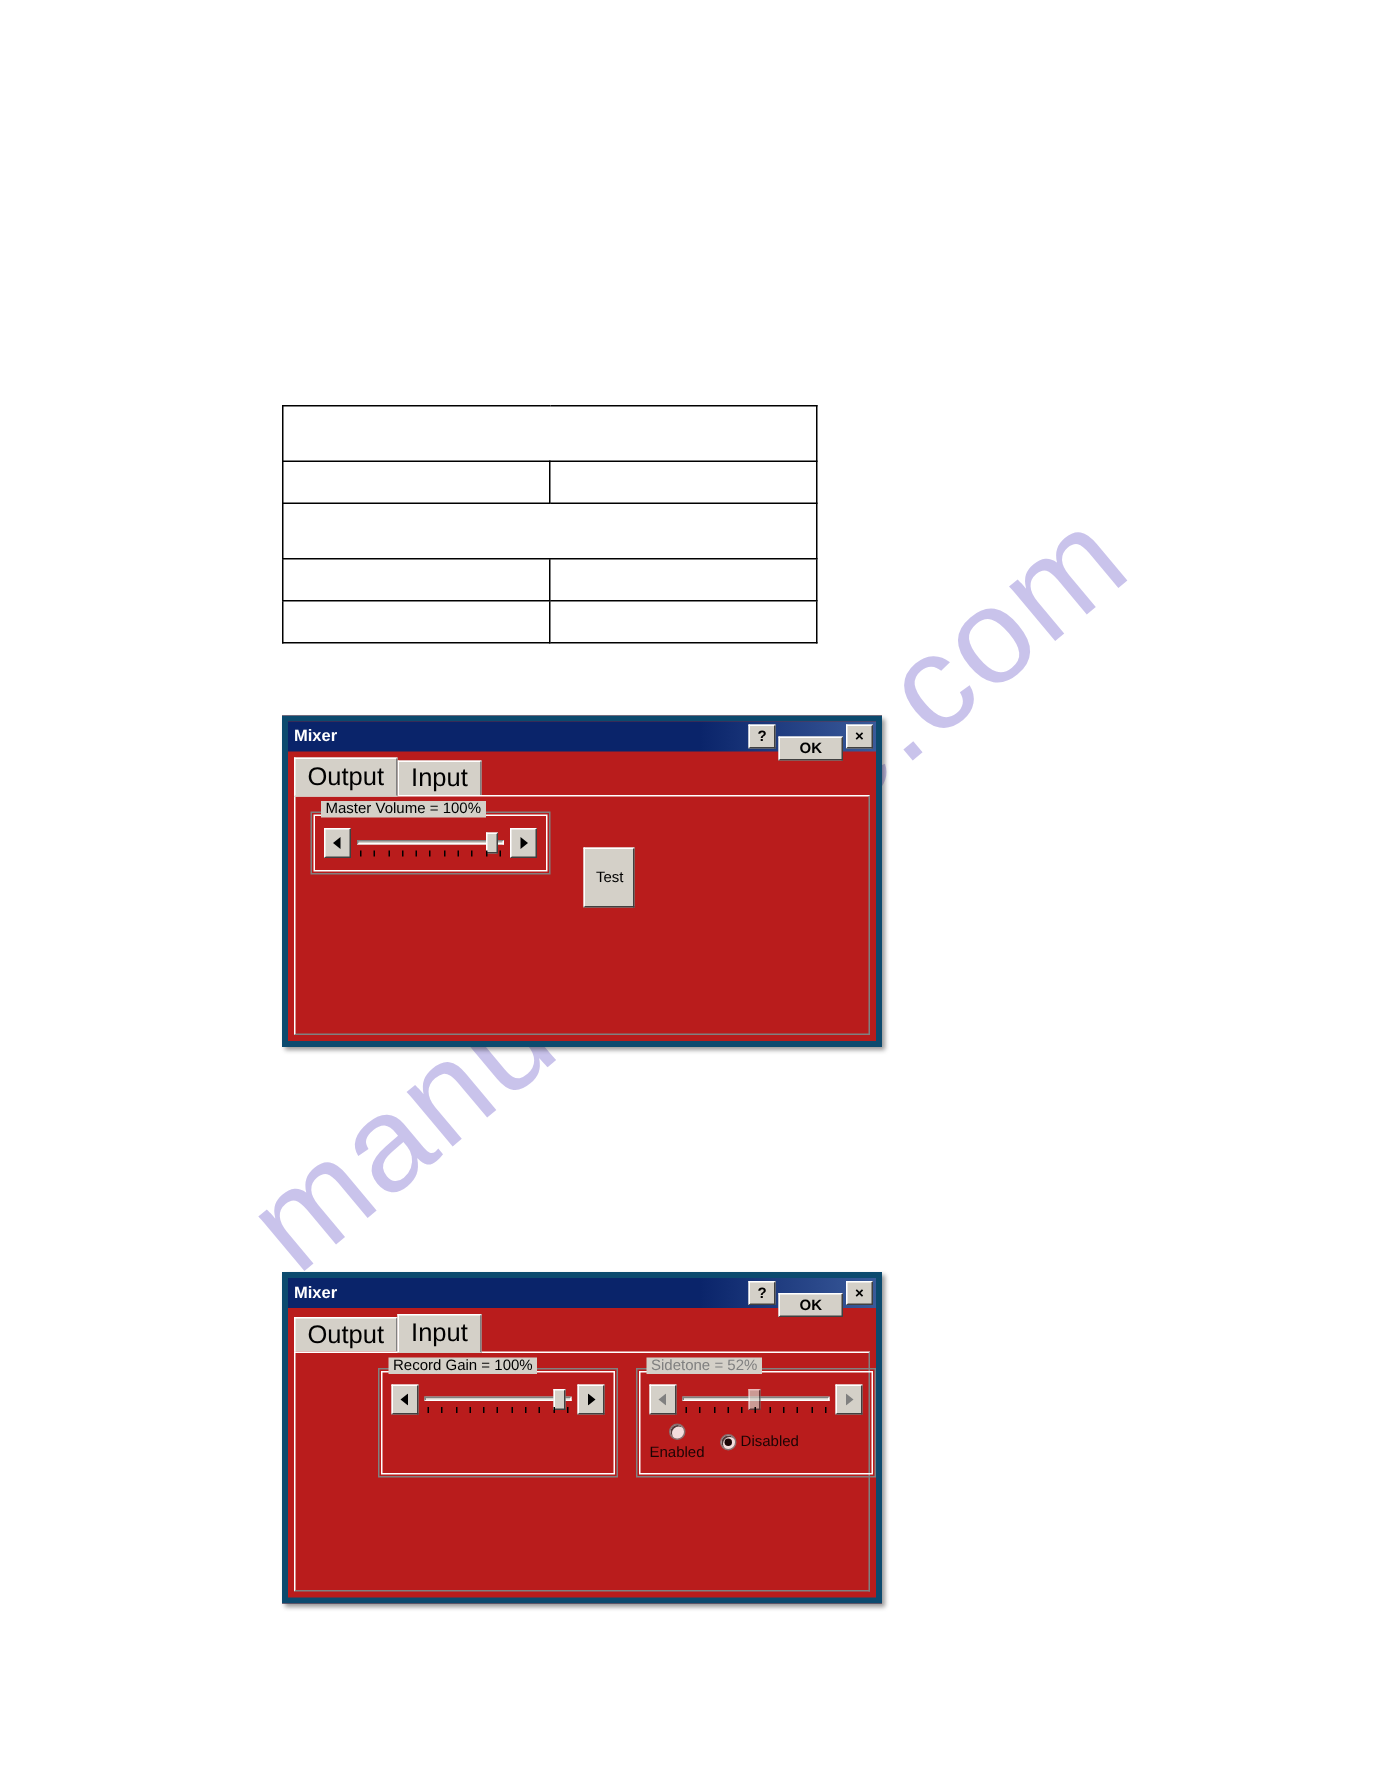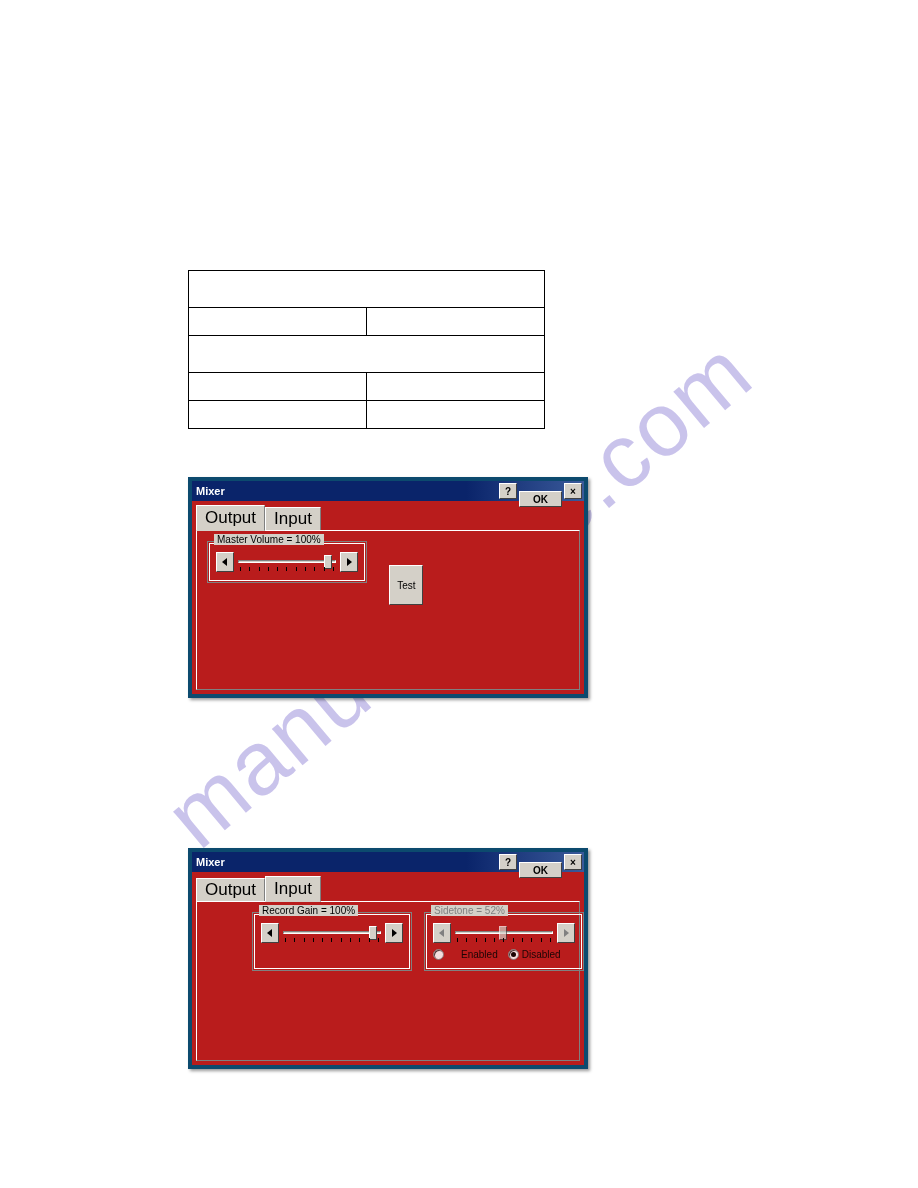--- a/index.html
+++ b/index.html
@@ -402,21 +402,21 @@
                   <span></span>
                 </div>
             </div>
             <div class="arrow-btn disabled">
               <svg class="arrow-svg" viewBox="0 0 8 8">
                   <polygon points="2,0 2,8 7,4" fill="#808080"></polygon>
                 </svg>
             </div>
           </div>
           <div class="radio-row">
-            <span style="display:flex;align-items:center;gap:17px;">
+            <span style="display:flex;align-items:center;gap:3px;flex-direction:column;">
               <span class="radio"></span>
               <span class="radio-label">Enabled</span>
             </span>
             <span style="display:flex;align-items:center;gap:3px;">
               <span class="radio">
                   <span class="dot"></span>
                 </span>
               <span class="radio-label">Disabled</span>
             </span>
           </div>

